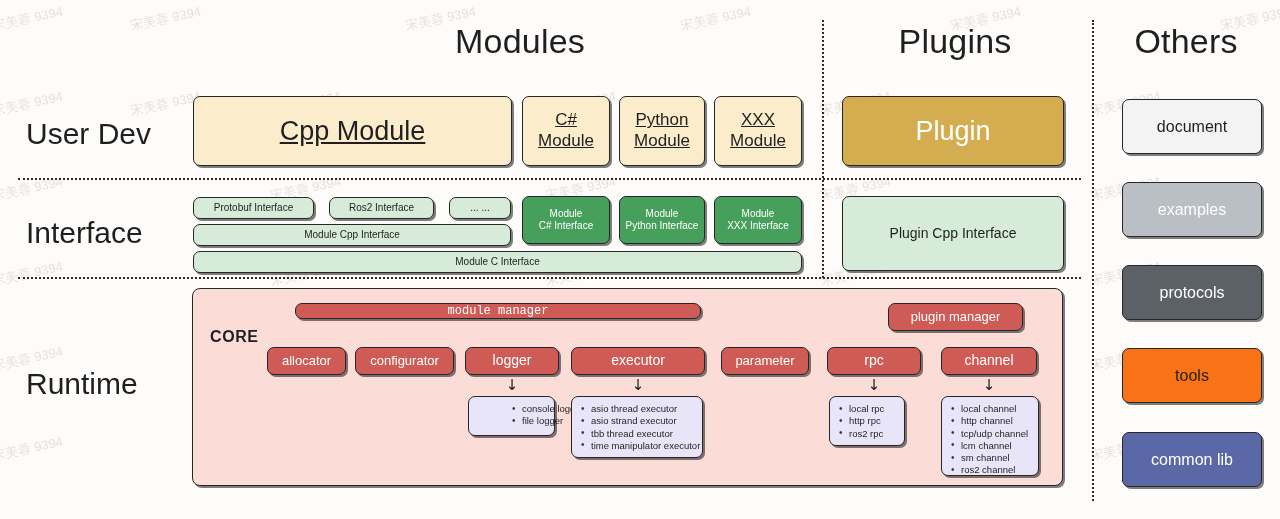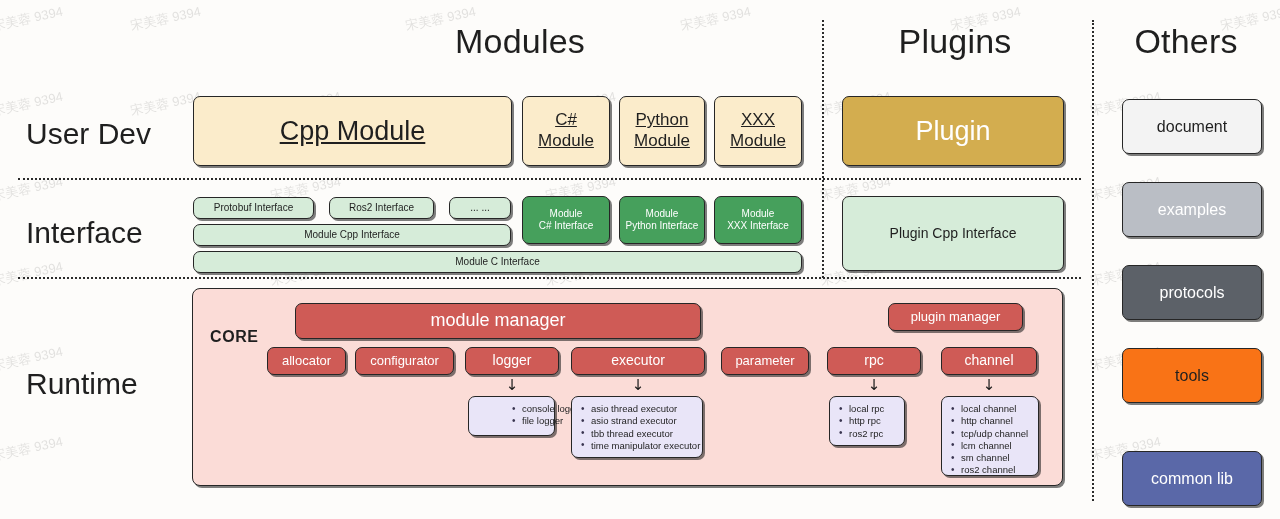--- a/index.html
+++ b/index.html
@@ -206,21 +206,21 @@
 XXX Interface</span>
   </div>
 
   <div class="box shadow m-ltgreen" style="left:842px;top:196px;width:222px;height:75px;font-size:14px;">
     <span>Plugin Cpp Interface</span>
   </div>
 
   <div id="core-panel"></div>
   <div id="core-caption">CORE</div>
 
-  <div class="box shadow m-red" style="left:295px;top:303px;width:406px;height:36px;font-size:18px;">
+  <div class="box shadow m-red" style="left:295px;top:303px;width:406px;height:16px;font-size:12px;font-family:Liberation Mono, monospace;">
     <span>module manager</span>
   </div>
   <div class="box shadow m-red" style="left:888px;top:303px;width:135px;height:28px;font-size:13px;">
     <span>plugin manager</span>
   </div>
 
   <div class="box shadow m-red" style="left:267px;top:347px;width:79px;height:28px;font-size:13px;">
     <span>allocator</span>
   </div>
   <div class="box shadow m-red" style="left:355px;top:347px;width:99px;height:28px;font-size:13px;">
@@ -287,17 +287,17 @@
   </div>
   <div class="box shadow o-examples" style="left:1122px;top:182px;width:140px;height:55px;font-size:16px;">
     <span>examples</span>
   </div>
   <div class="box shadow o-protocols" style="left:1122px;top:265px;width:140px;height:55px;font-size:16px;">
     <span>protocols</span>
   </div>
   <div class="box shadow o-tools" style="left:1122px;top:348px;width:140px;height:55px;font-size:16px;">
     <span>tools</span>
   </div>
-  <div class="box shadow o-commonlib" style="left:1122px;top:432px;width:140px;height:55px;font-size:16px;margin-top:19px;">
+  <div class="box shadow o-commonlib" style="left:1122px;top:432px;width:140px;height:55px;font-size:16px;">
     <span>common lib</span>
   </div>
 
 </div>
 
 </body></html>

